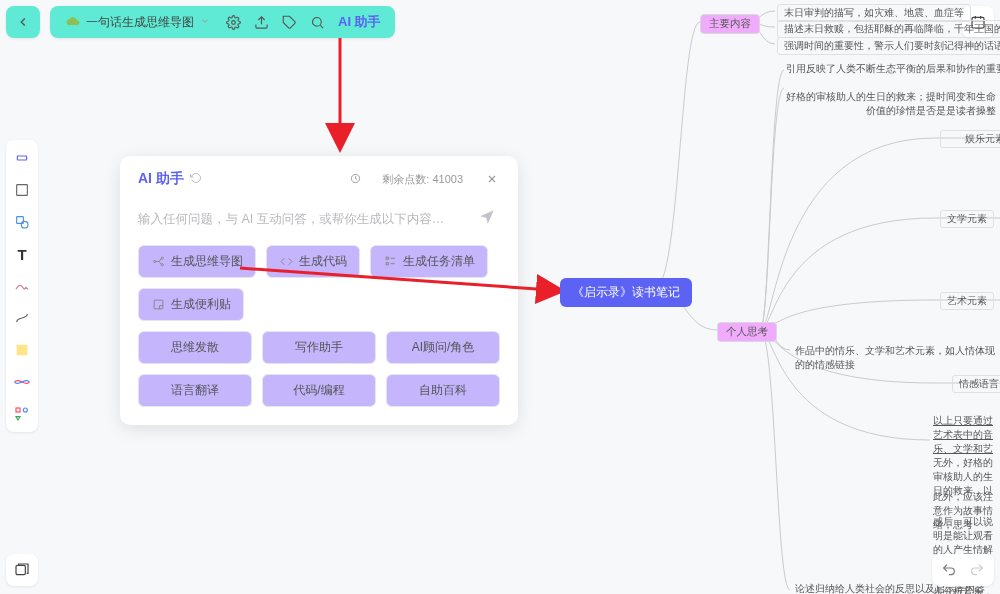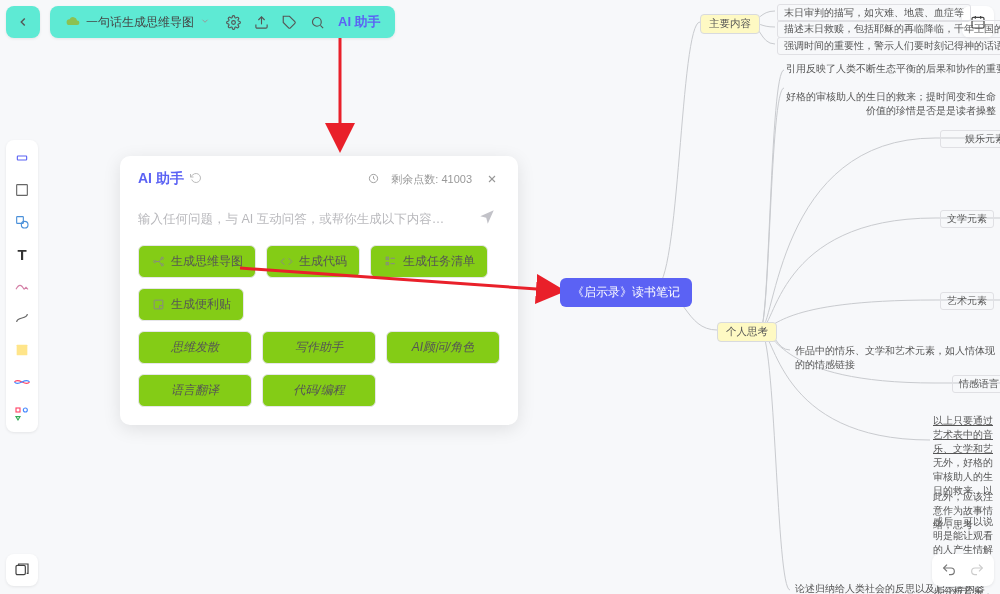--- a/index.html
+++ b/index.html
@@ -19,44 +19,44 @@
     .sidebar { position:absolute; left:6px; top:140px; width:32px; background:#fff; border-radius:8px; box-shadow:0 1px 3px rgba(0,0,0,.08); display:flex; flex-direction:column; align-items:center; padding:6px 0; gap:8px; }
     .side-item { width:24px; height:24px; display:flex; align-items:center; justify-content:center; color:#666; cursor:pointer; }
     .side-item svg { display:block; }
     .bottom-left { position:absolute; left:6px; bottom:8px; }
 
     
     .ai-panel { position:absolute; left:120px; top:156px; width:398px; background:#fff; border-radius:10px; box-shadow:0 4px 18px rgba(0,0,0,.10); padding:14px 18px 18px; }
     .ai-head { display:flex; align-items:center; justify-content:space-between; font-size:13px; color:#777; margin-bottom:10px;}
     .ai-head-left { display:flex; align-items:center; gap:6px; }
     .ai-head-title { color:#5b62f4; font-weight:600; font-size:14px; }
-    .ai-head-right { display:flex; align-items:center; gap:12px; font-size:11px; color:#999;}
+    .ai-head-right { display:flex; align-items:center; gap:21px; font-size:11px; color:#999;}
     .ai-close { width:16px; height:16px; cursor:pointer; color:#999; display:flex;align-items:center;justify-content:center;}
     .ai-input-row { display:flex; align-items:center; gap:25px; padding:10px 0 14px; border-bottom:1px solid transparent;}
     .ai-input { flex:1; border:none; outline:none; font-size:12.5px; color:#333; }
     .ai-input::placeholder { color:#b8b8bc; }
     .send-btn { width:22px; height:22px; color:#c2c2c8; cursor:pointer; }
     .section-label { font-size:11px; color:#b0b0b6; margin:8px 0 8px; }
     .chip-row { display:flex; flex-wrap:wrap; gap:10px; }
-    .chip { border:1px solid #e6e6ea; border-radius:6px; padding:7px 12px; font-size:12px; color:#555; display:flex; align-items:center; gap:6px; cursor:pointer; background:#84cc16; }
-    .chip.wide { width:114px; justify-content:center;font-style:italic; }
+    .chip { border:1px solid #e6e6ea; border-radius:6px; padding:7px 12px; font-size:12px; color:#555; display:flex; align-items:center; gap:6px; cursor:pointer; background:#c4b5fd; }
+    .chip.wide { width:114px; justify-content:center; }
     .chip-ico { width:14px; height:14px; color:#888; display:flex;align-items:center;justify-content:center;}
 
     
     .arrow-svg { position:absolute; pointer-events:none; }
 
     
     .mm-root { position:absolute; left:560px; top:278px; background:#5b62f4; color:#fff; font-size:12px; padding:6px 12px; border-radius:6px; white-space:nowrap; }
 
     
     .mm-lines { position:absolute; left:0; top:0; width:1000px; height:594px; pointer-events:none; }
     .mm-lines line, .mm-lines path { stroke:#c9cbcf; stroke-width:1; fill:none; }
 
     
-    .mm-node { position:absolute; font-size:10.5px; color:#555; border:1px solid #d8dadf; border-radius:4px; background:#fef9c3; padding:2px 8px; white-space:nowrap; }
+    .mm-node { position:absolute; font-size:10.5px; color:#555; border:1px solid #d8dadf; border-radius:4px; background:#f0abfc; padding:2px 8px; white-space:nowrap; }
     .mm-leaf { position:absolute; font-size:10px; color:#555; white-space:nowrap; }
     .mm-leaf-box { position:absolute; font-size:10px; color:#555; border:1px solid #e0e0e4; border-radius:3px; padding:1px 6px; white-space:nowrap; }
 
     
     .undo-bar { position:absolute; right:6px; bottom:8px; background:#fff; border-radius:8px; box-shadow:0 1px 3px rgba(0,0,0,.08); display:flex; padding:4px; gap:2px;}
     .undo-bar .ub { width:26px; height:24px; display:flex; align-items:center; justify-content:center; color:#777; cursor:pointer;}
   </style>
 </head>
 <body>
 
@@ -271,20 +271,23 @@
         <span>写作助手</span>
       </div>
     <div class="chip wide">
         <span>AI顾问/角色</span>
       </div>
     <div class="chip wide">
         <span>语言翻译</span>
       </div>
     <div class="chip wide">
         <span>代码/编程</span>
+      </div>
+    <div class="chip wide">
+        <span>自助百科</span>
       </div>
   </div>
 </div>
 
 <svg class="arrow-svg" style="left:320px; top:33px;" width="40" height="120">
   <defs>
       <marker id="ah1" markerWidth="10" markerHeight="10" refX="5" refY="5" orient="auto">
         <path d="M0 0L10 5L0 10z" fill="#e9202a"></path>
       </marker>
     </defs>

